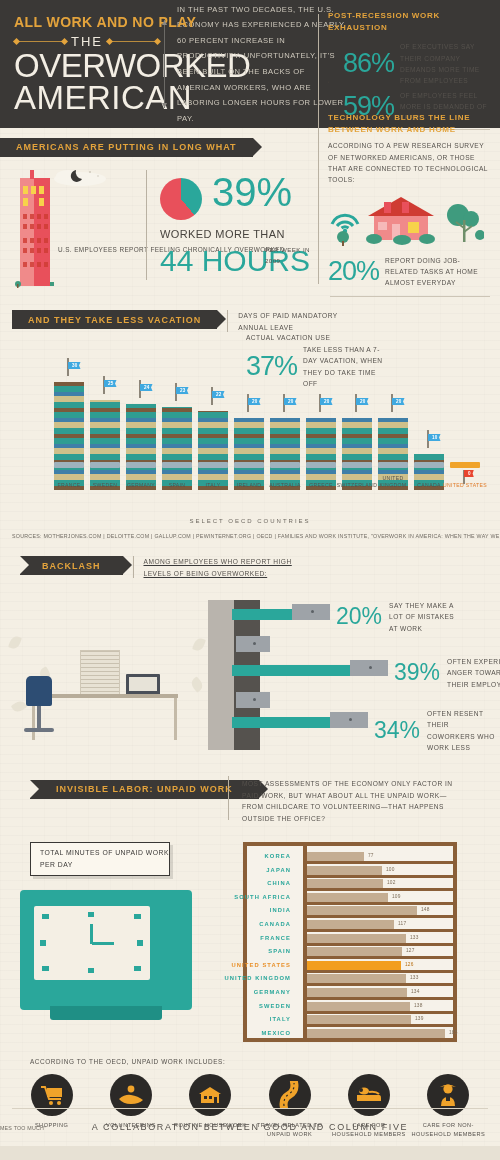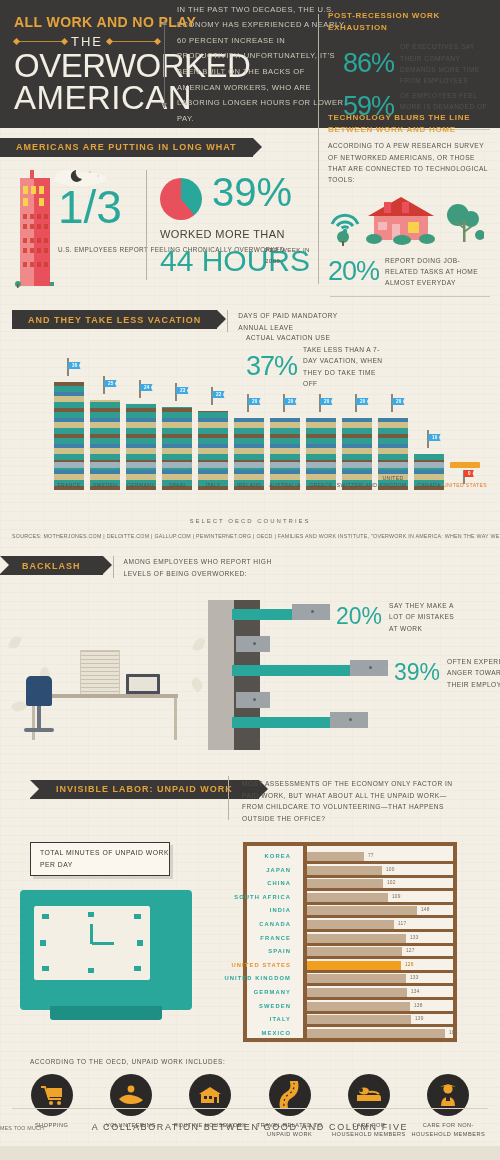--- a/index.html
+++ b/index.html
@@ -322,21 +322,20 @@
       <rect x="36" y="114" width="4" height="4" fill="#3f9b7e"></rect>
     </svg>
     <svg width="70" height="22" viewBox="0 0 70 22" style="position:absolute;left:46px;top:30px;">
       <ellipse cx="34" cy="13" rx="26" ry="7" fill="#f7f4ec"></ellipse>
       <ellipse cx="22" cy="10" rx="12" ry="6" fill="#f7f4ec"></ellipse>
       <path d="M30 4 a6 6 0 1 0 6 9 a7 7 0 0 1 -6 -9 z" fill="#3a3836"></path>
       <circle cx="44" cy="6" r="1" fill="#cfc9bd"></circle>
         <circle cx="52" cy="10" r=".8" fill="#cfc9bd"></circle>
     </svg>
 
-    <div class="frac">1/3</div>
     <div class="frac-cap">U.S. EMPLOYEES REPORT FEELING CHRONICALLY OVERWORKED</div>
 
     <div class="pie"></div>
     <div class="big39">39%</div>
     <div class="wmt">WORKED MORE THAN</div>
     <div class="hrs44">44 HOURS</div>
     <div class="perweek">PER WEEK IN 2009</div>
   </div>
 
   <div class="vdiv" style="position:absolute;left:146px;top:170px;height:110px;"></div>
@@ -441,21 +440,21 @@
         <div class="flagpole" style="height: 14px; bottom: 6px;"></div>
         <div class="flagbox us" style="bottom: 13px; left: 14px;">0</div>
         <div class="cart us"></div>
         <div class="clab us">UNITED STATES</div>
       </div>
     </div>
   <div class="select-oecd">SELECT OECD COUNTRIES</div>
   <div class="sources">SOURCES: MOTHERJONES.COM | DELOITTE.COM | GALLUP.COM | PEWINTERNET.ORG | OECD | FAMILIES AND WORK INSTITUTE, "OVERWORK IN AMERICA: WHEN THE WAY WE WORK BECOMES TOO MUCH"</div>
 
   <div class="sec4">
-    <div style="position:absolute;left:0;top:4px;display:flex;align-items:flex-start;gap:10px;">
+    <div style="position:absolute;left:20px;top:4px;display:flex;align-items:flex-start;gap:10px;text-decoration:underline;">
       <div class="ribbon notch-both" style="padding:0 22px;">BACKLASH</div>
       <div class="vdiv" style="height:22px;width:1px;"></div>
       <div class="rib-sub" style="width:160px">AMONG EMPLOYEES WHO REPORT HIGH LEVELS OF BEING OVERWORKED:</div>
     </div>
 
     <div class="office">
       <div class="leaf" style="left:2px;top:34px;"></div>
       <div class="leaf" style="left:32px;top:66px;transform:rotate(-30deg);"></div>
       <div class="leaf" style="left:6px;top:98px;transform:rotate(55deg);"></div>
       <div class="papers"></div>
@@ -494,20 +493,24 @@
         <span class="knob"></span>
       </div>
 
     <div class="bl-row" style="left:336px;top:48px;">
       <span class="bl-pct">20%</span>
       <span class="stat-text" style="width:72px">SAY THEY MAKE A LOT OF MISTAKES AT WORK</span>
     </div>
     <div class="bl-row" style="left:394px;top:104px;">
       <span class="bl-pct">39%</span>
       <span class="stat-text" style="width:74px">OFTEN EXPERIENCE ANGER TOWARD THEIR EMPLOYERS</span>
+    </div>
+    <div class="bl-row" style="left:374px;top:156px;">
+      <span class="bl-pct">34%</span>
+      <span class="stat-text" style="width:72px">OFTEN RESENT THEIR COWORKERS WHO WORK LESS</span>
     </div>
   </div>
 
   <div class="sec5">
     <div style="position:absolute;left:30px;top:8px;">
       <div class="ribbon notch-both" style="padding:0 26px;">INVISIBLE LABOR: UNPAID WORK</div>
     </div>
     <div class="vdiv" style="position:absolute;left:228px;top:6px;height:44px;"></div>
     <div class="rib-sub" style="position:absolute;left:242px;top:8px;width:226px;">MOST ASSESSMENTS OF THE ECONOMY ONLY FACTOR IN PAID WORK, BUT WHAT ABOUT ALL THE UNPAID WORK—FROM CHILDCARE TO VOLUNTEERING—THAT HAPPENS OUTSIDE THE OFFICE?</div>
 

